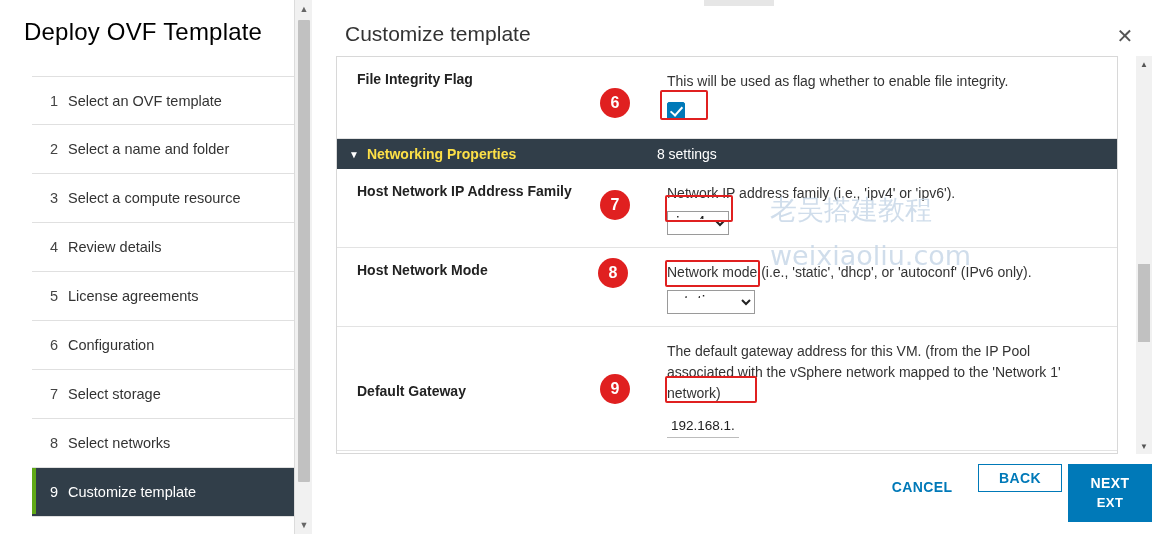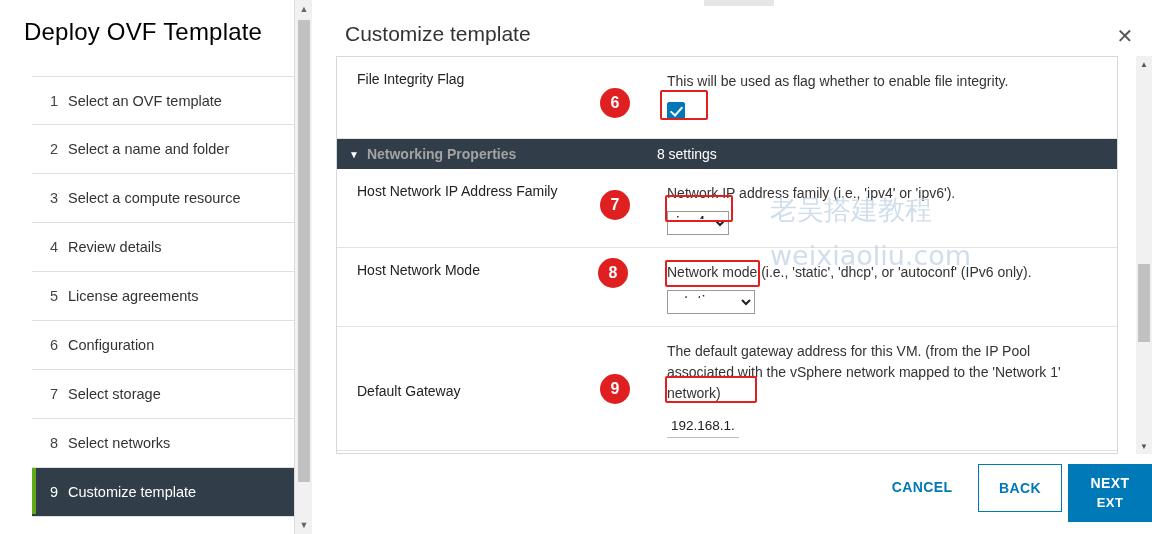--- a/index.html
+++ b/index.html
@@ -111,21 +111,21 @@
   .row {
     position: relative;
     display: flex;
     border-bottom: 1px solid #e3e3e3;
     background: #fff;
   }
   .row .label {
     width: 330px;
     padding: 14px 10px 10px 20px;
     font-size: 14px; color: #222;
-    font-weight: 400;
+    font-weight: 700;
   }
   .row .value {
     flex: 1;
     padding: 14px 14px 12px 0;
     font-size: 14px; color: #333;
     line-height: 21px;
   }
   .section-row {
     background: #313e49;
     color: #fff;
@@ -133,21 +133,21 @@
     align-items: center;
     height: 30px;
     border-bottom: none;
   }
   .section-row .sec-caret {
     margin-left: 12px; margin-right: 8px;
     font-size: 10px; color: #fff;
   }
   .section-row .sec-title {
     width: 290px;
-    font-size: 14px; font-weight: 700; color: #a3a3a3;
+    font-size: 14px; font-weight: 700; color: #fde047;
   }
   .section-row .sec-count {
     font-size: 14px; color: #fff;
   }
 
   
   .checkbox-box {
     width: 18px; height: 18px;
     background: #0079b8;
     border: 1px solid #0079b8;
@@ -237,21 +237,21 @@
     cursor: pointer;
     font-family: "Liberation Sans", sans-serif;
   }
   #btn-cancel {
     right: 186px; top: 14px;
     width: 88px; height: 34px;
     color: #0079b8; background: transparent; border: none;
   }
   #btn-back {
     right: 90px; top: 8px;
-    width: 84px; height: 48px;
+    width: 84px; height: 28px;
     color: #0079b8; background: #fff;
     border: 1px solid #0079b8;
   }
   #btn-next {
     right: 0px; top: 8px;
     width: 84px; height: 58px;
     color: #fff; background: #0079b8;
     border: 1px solid #0079b8;
     flex-direction: column; line-height: 19px;
   }

